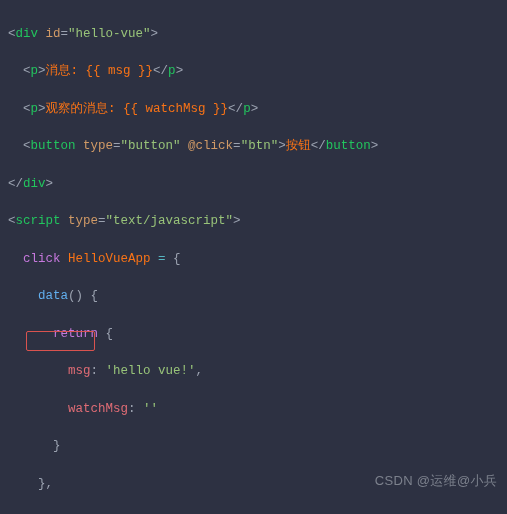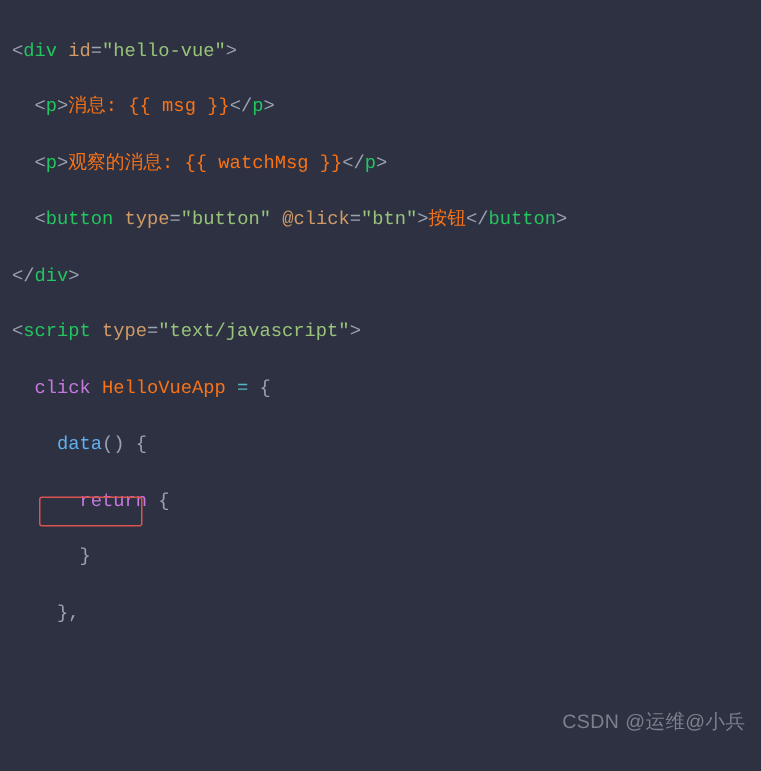--- a/index.html
+++ b/index.html
@@ -57,20 +57,22 @@
 <div class="editor">
 <div class="line"><span class="t-punc">&lt;</span><span class="t-tag">div</span><span class="t-attr"> id</span><span class="t-punc">=</span><span class="t-string">"hello-vue"</span><span class="t-punc">&gt;</span></div>
 <div class="line">  <span class="t-punc">&lt;</span><span class="t-tag">p</span><span class="t-punc">&gt;</span><span class="t-light">消息: </span><span class="t-light">{{ msg }}</span><span class="t-punc">&lt;/</span><span class="t-tag">p</span><span class="t-punc">&gt;</span></div>
 <div class="line">  <span class="t-punc">&lt;</span><span class="t-tag">p</span><span class="t-punc">&gt;</span><span class="t-light">观察的消息: </span><span class="t-light">{{ watchMsg }}</span><span class="t-punc">&lt;/</span><span class="t-tag">p</span><span class="t-punc">&gt;</span></div>
 <div class="line">  <span class="t-punc">&lt;</span><span class="t-tag">button</span><span class="t-attr"> type</span><span class="t-punc">=</span><span class="t-string">"button"</span><span class="t-attr"> @click</span><span class="t-punc">=</span><span class="t-string">"btn"</span><span class="t-punc">&gt;</span><span class="t-light">按钮</span><span class="t-punc">&lt;/</span><span class="t-tag">button</span><span class="t-punc">&gt;</span></div>
 <div class="line"><span class="t-punc">&lt;/</span><span class="t-tag">div</span><span class="t-punc">&gt;</span></div>
 <div class="line"><span class="t-punc">&lt;</span><span class="t-tag">script</span><span class="t-attr"> type</span><span class="t-punc">=</span><span class="t-string">"text/javascript"</span><span class="t-punc">&gt;</span></div>
 <div class="line">  <span class="t-key">click </span><span class="t-id">HelloVueApp</span><span class="t-op"> = </span><span class="t-punc">{</span></div>
 <div class="line">    <span class="t-fn">data</span><span class="t-punc">()</span><span class="t-punc"> {</span></div>
 <div class="line">      <span class="t-key">return </span><span class="t-punc">{</span></div>
+<div class="line">        <span class="t-prop">msg</span><span class="t-punc">: </span><span class="t-string">'hello vue!'</span><span class="t-punc">,</span></div>
+<div class="line">        <span class="t-prop">watchMsg</span><span class="t-punc">: </span><span class="t-string">''</span></div>
 <div class="line">      <span class="t-punc">}</span></div>
 <div class="line">    <span class="t-punc">}</span><span class="t-punc">,</span></div>
 <div class="line">    </div>
 
 
 
 
 
 
 

